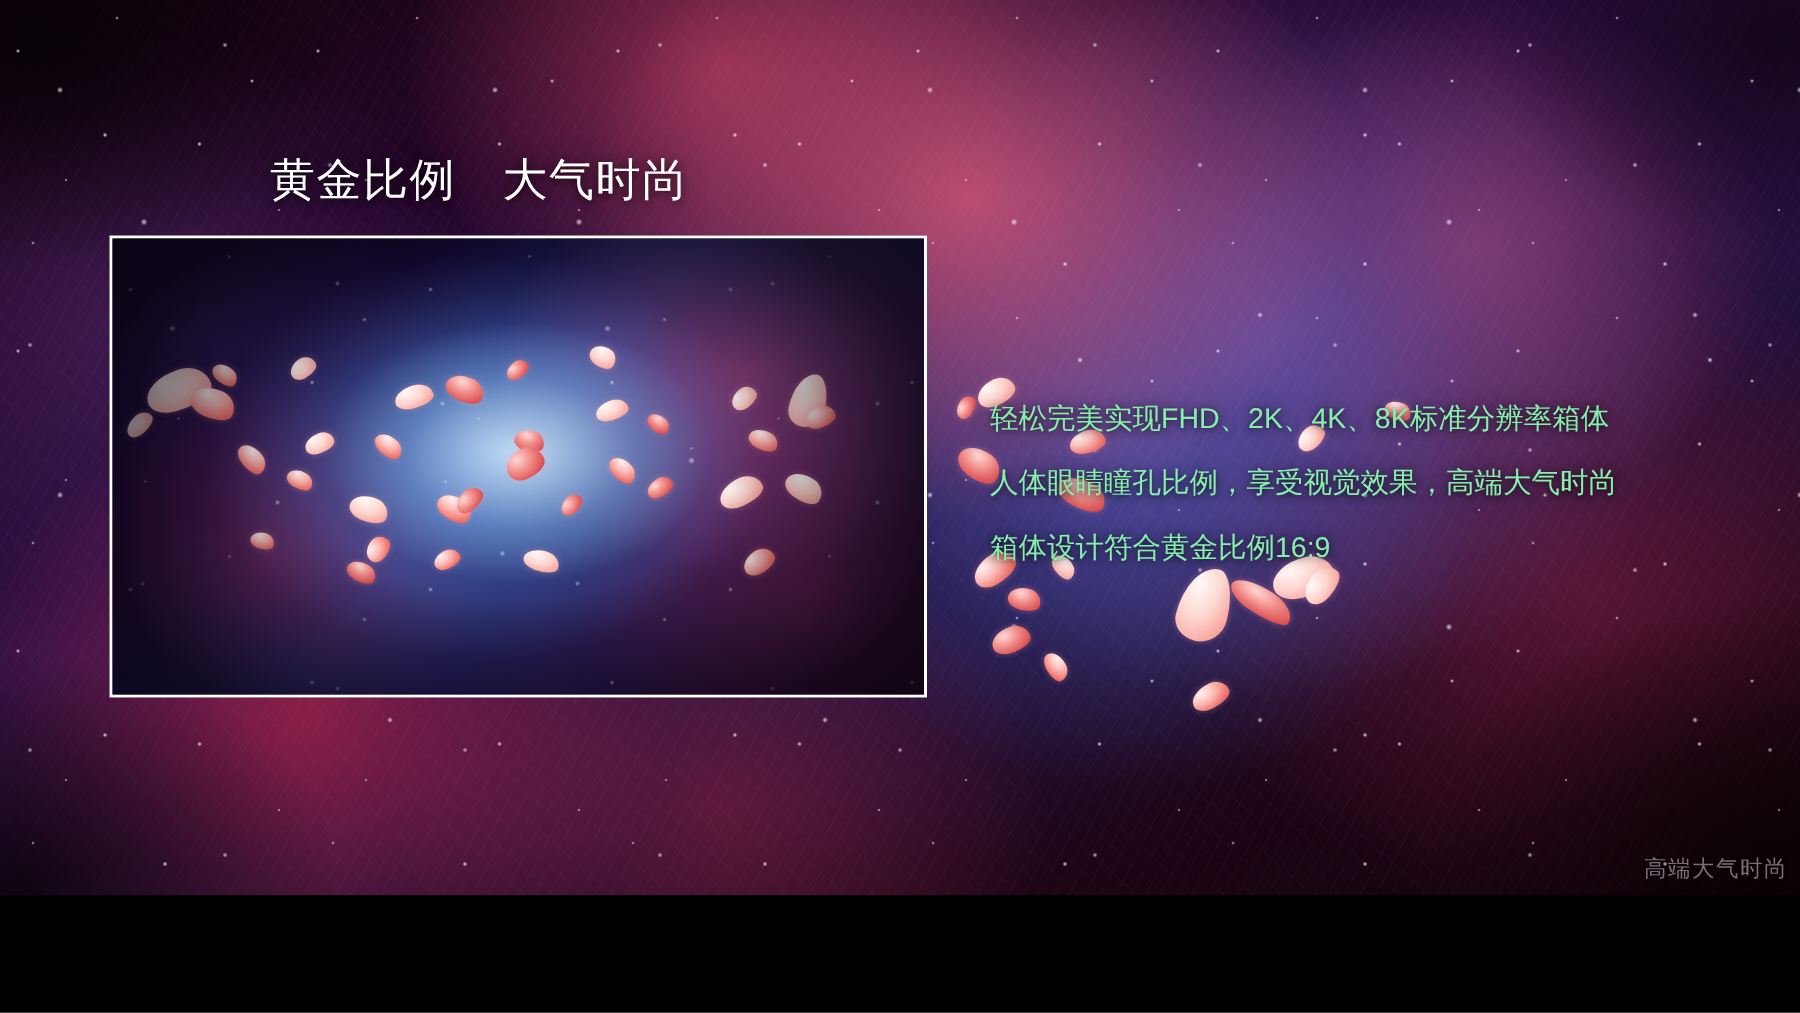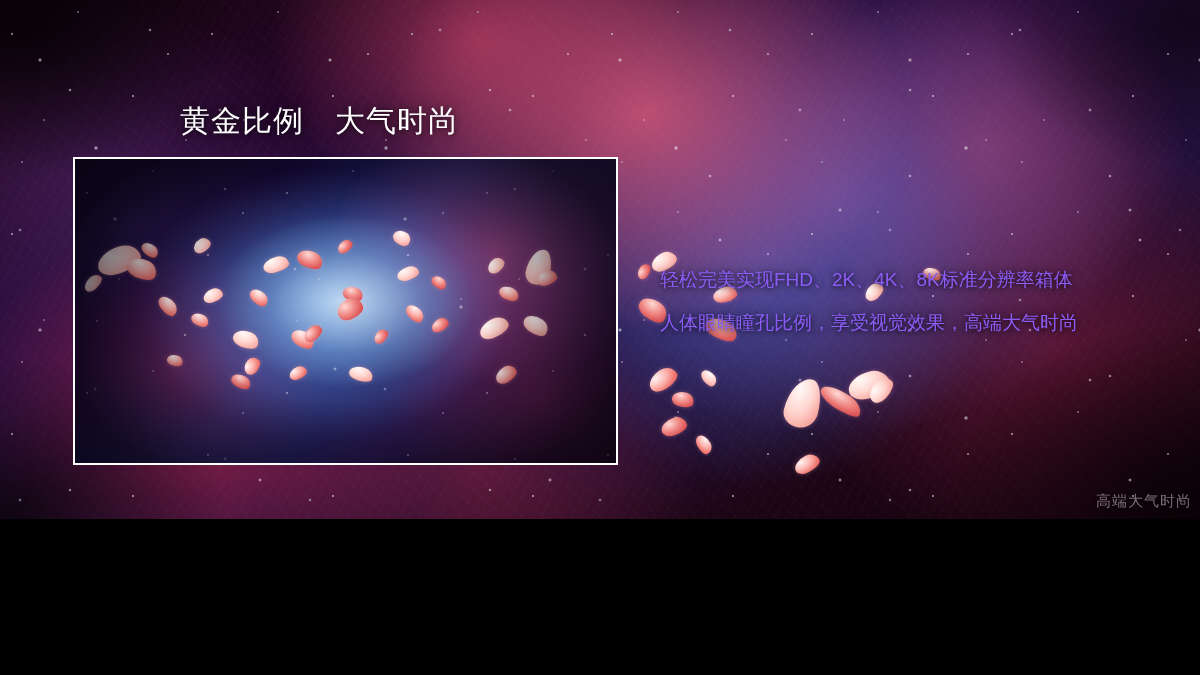--- a/index.html
+++ b/index.html
@@ -8,21 +8,21 @@
     padding: 0;
     background: #000;
   }
   body {
     font-family: "Liberation Sans", "DejaVu Sans", sans-serif;
   }
 
   .slide {
     position: relative;
     width: 1200px;
-    height: 519px;
+    height: 597px;
     overflow: hidden;
     background: #120209;
   }
 
   
   .bg-base {
     position: absolute;
     inset: 0;
     background:
       radial-gradient(ellipse 360px 300px at 54% 22%, rgba(214,86,118,0.82), rgba(214,86,118,0) 72%),
@@ -158,21 +158,21 @@
   }
   .body-text {
     position: absolute;
     left: 660px;
     top: 258px;
     width: 500px;
   }
   .body-line {
     font-size: 19px;
     line-height: 43px;
-    color: #8b5cf6;
+    color: #86efac;
     white-space: nowrap;
     text-shadow: 0 1px 5px rgba(0,0,0,0.70), 0 0 14px rgba(0,0,0,0.40);
   }
   .watermark {
     position: absolute;
     right: 8px;
     bottom: 8px;
     font-size: 15px;
     color: rgba(190,178,188,0.62);
     letter-spacing: 1px;
@@ -253,17 +253,18 @@
 
       <div class="photo-vignette"></div>
     </div>
   </div>
 
   <div class="slide-title">黄金比例　大气时尚</div>
 
   <div class="body-text">
     <div class="body-line">轻松完美实现FHD、2K、4K、8K标准分辨率箱体</div>
     <div class="body-line">人体眼睛瞳孔比例，享受视觉效果，高端大气时尚</div>
+    <div class="body-line">箱体设计符合黄金比例16:9</div>
   </div>
 
   <div class="watermark">高端大气时尚</div>
 
 </div>
 
 </body></html>

